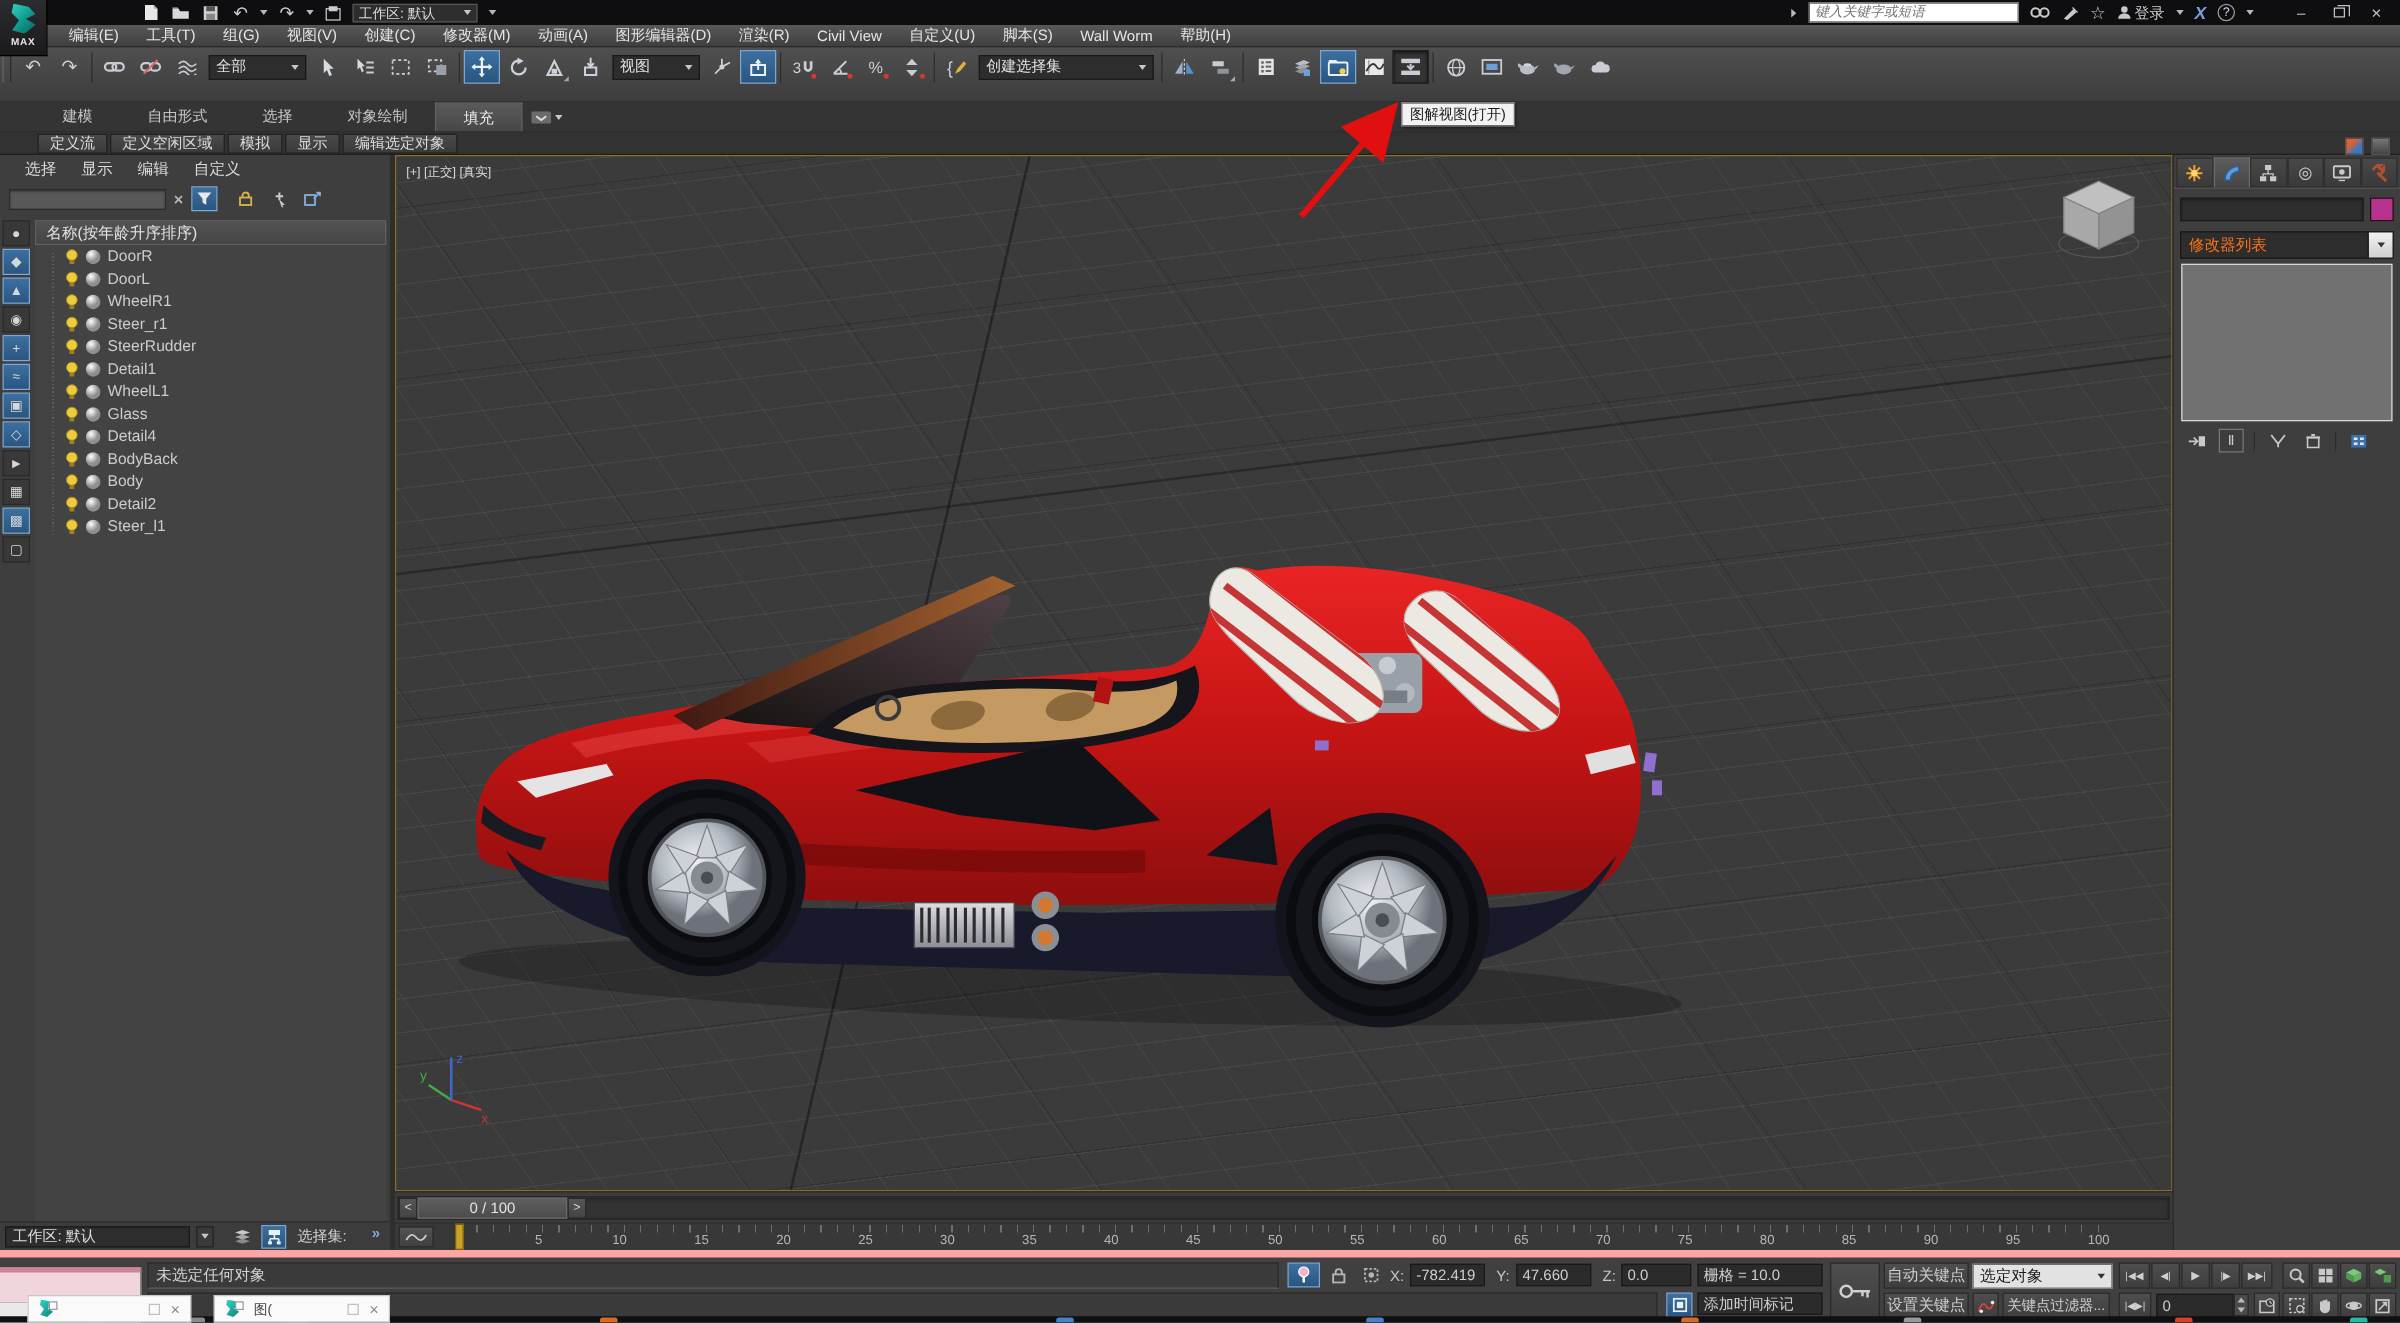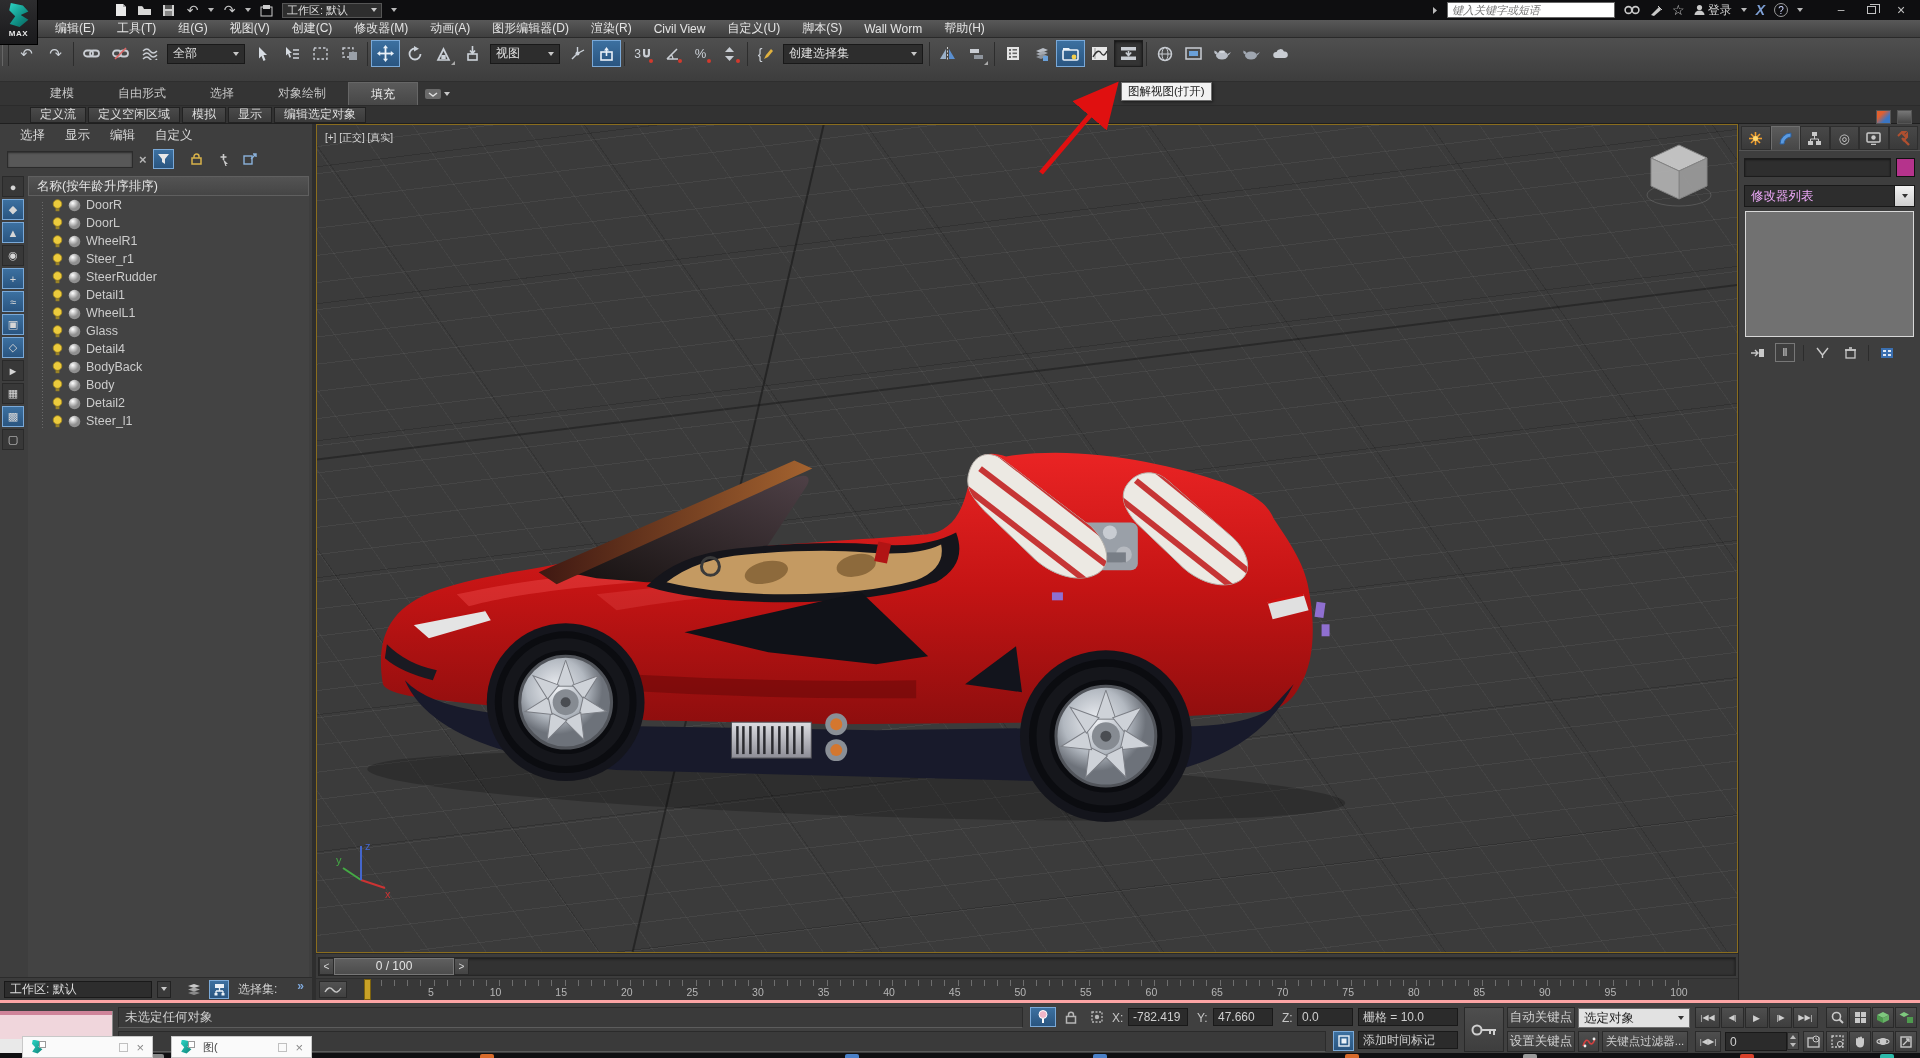--- a/index.html
+++ b/index.html
@@ -142,32 +142,32 @@
 
   
   .cmdtabs{height:26px;display:flex;align-items:flex-end;padding:0 2px;border-bottom:1px solid #555;margin-top:1px}
   .ctab{flex:1;height:24px;display:flex;align-items:center;justify-content:center;border:1px solid #2e2e2e;
     background:linear-gradient(#484848,#3a3a3a);color:#cfcfcf}
   .ctab.active{background:linear-gradient(#5c5c5c,#474747);border-color:#6e6e6e;border-bottom-color:#474747}
   .namerow{display:flex;align-items:center;gap:5px;padding:7px 5px 6px 5px}
   .namefield{flex:1;height:19px;background:#2e2e2e;border:1px solid #1c1c1c;box-shadow:inset 0 1px 2px rgba(0,0,0,.5)}
   .swatch{width:19px;height:19px;background:#b5338c;border:1px solid #111}
   .modlist{margin:2px 5px;height:22px;background:#2d2d2d;border:1px solid #191919;display:flex;align-items:center;
-    justify-content:space-between;padding-left:6px;color:#f0abfc;font-size:12.5px}
+    justify-content:space-between;padding-left:6px;color:#f97316;font-size:12.5px}
   .modarr{width:20px;height:20px;background:linear-gradient(#f2f2f2,#cfcfcf);border-left:1px solid #191919;
     display:flex;align-items:center;justify-content:center}
   .modarr .dna{border-top-color:#333}
   .stackbox{margin:4px 6px;height:126px;background:#717171;border:1px solid #d8d8d8}
   .stackbtns{display:flex;align-items:center;gap:8px;padding:2px 8px;color:#c9c9c9}
   .skbtn{width:20px;height:19px;display:flex;align-items:center;justify-content:center;font-size:11px}
   .skbtn.framed{border:1px solid #777}
   .sksep{width:1px;height:16px;background:#2c2c2c}
 
   
-  .statusbar{height:53px;background:#404040;border-top:3px solid #fca5a5;position:relative;font-size:12.5px}
+  .statusbar{height:53px;background:#404040;border-top:6px solid #fca5a5;position:relative;font-size:12.5px}
   .mxs-pink{position:absolute;left:0;top:8px;width:113px;height:28px;background:#f0d6dc;border-right:1px solid #888}
   .mxs-pink:before{content:"";position:absolute;left:0;top:0;right:0;height:4px;background:#cf8399}
   .mxs-white{position:absolute;left:0;top:36px;width:113px;height:17px;background:#e9e9e9;border-right:1px solid #888}
   .sunken1{position:absolute;left:118px;top:4px;width:905px;height:21px;background:#3a3a3a;border:1px solid #2b2b2b;
     border-bottom-color:#5c5c5c;display:flex;align-items:center;padding-left:6px;color:#d2d2d2}
   .sunken2{position:absolute;left:118px;top:28px;width:1208px;height:21px;background:#3a3a3a;border:1px solid #2b2b2b;border-bottom-color:#5c5c5c}
   .sbtn{position:absolute;display:flex;align-items:center;justify-content:center;color:#cfcfcf;
     background:linear-gradient(#4e4e4e,#3e3e3e);border:1px solid #2a2a2a}
   .sbtn.blue{background:linear-gradient(#3c70a0,#2a5580);border-color:#7aa9d8}
   .sfield{position:absolute;height:18px;background:#2b2b2b;border:1px solid #191919;color:#cfcfcf;

